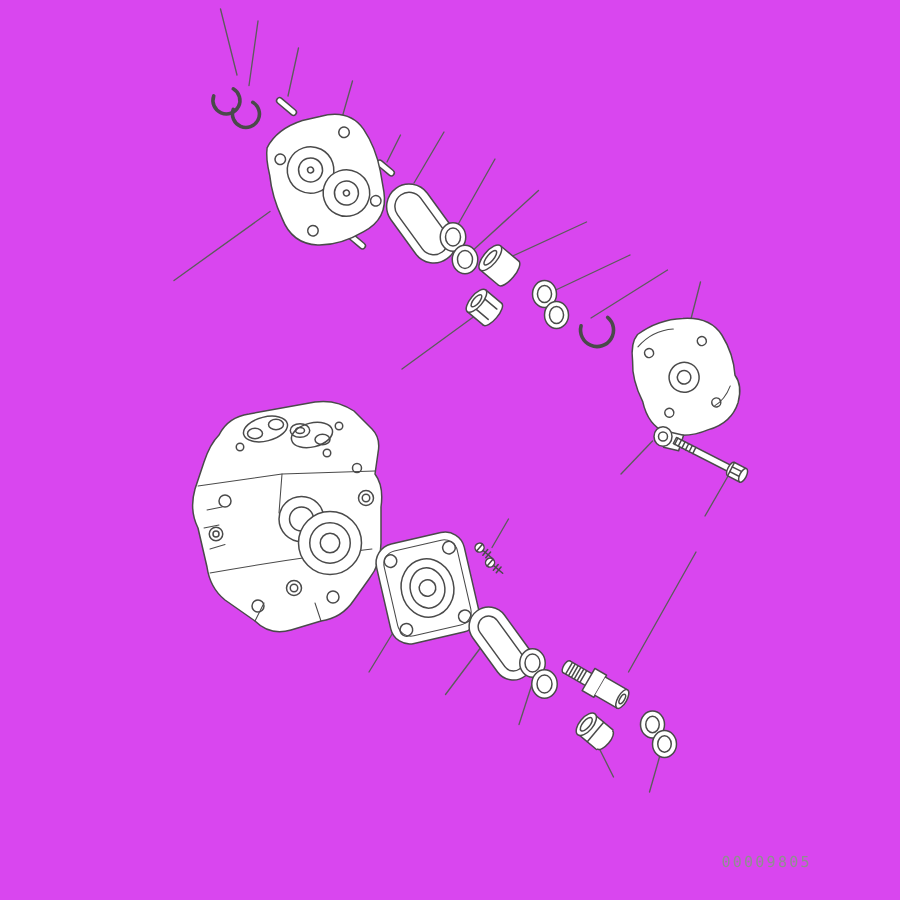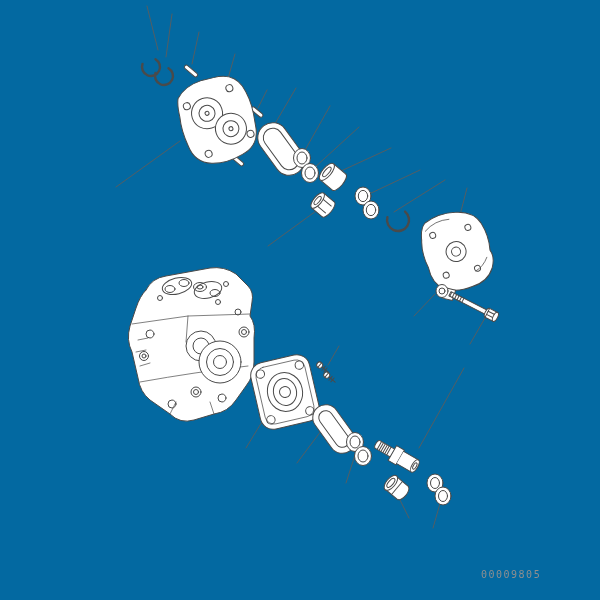--- a/index.html
+++ b/index.html
@@ -1,16 +1,16 @@
 <!DOCTYPE html>
 <html><head>
 <meta charset="utf-8">
 <style>
   html,body{margin:0;padding:0;background:#fff;}
-  .diagram-wrap{position:relative;width:600px;height:600px;background:#0369a1;overflow:hidden;
+  .diagram-wrap{position:relative;width:600px;height:600px;background:#d946ef;overflow:hidden;
                 font-family:"DejaVu Sans",sans-serif;}
   svg{display:block;}
   svg *{stroke:#4a4a4a;stroke-width:1;fill:none;stroke-linecap:round;stroke-linejoin:round;}
   svg .w{fill:#ffffff;}
   svg .nostroke{stroke:none;}
   svg .thick{stroke-width:2.4;}
   svg .thin{stroke-width:0.7;}
   svg .leader{stroke:#5c5c5c;stroke-width:0.9;}
   svg text{stroke:none;fill:#8f8f8f;font:10px "DejaVu Sans Mono",monospace;letter-spacing:1.5px;}
 </style>

